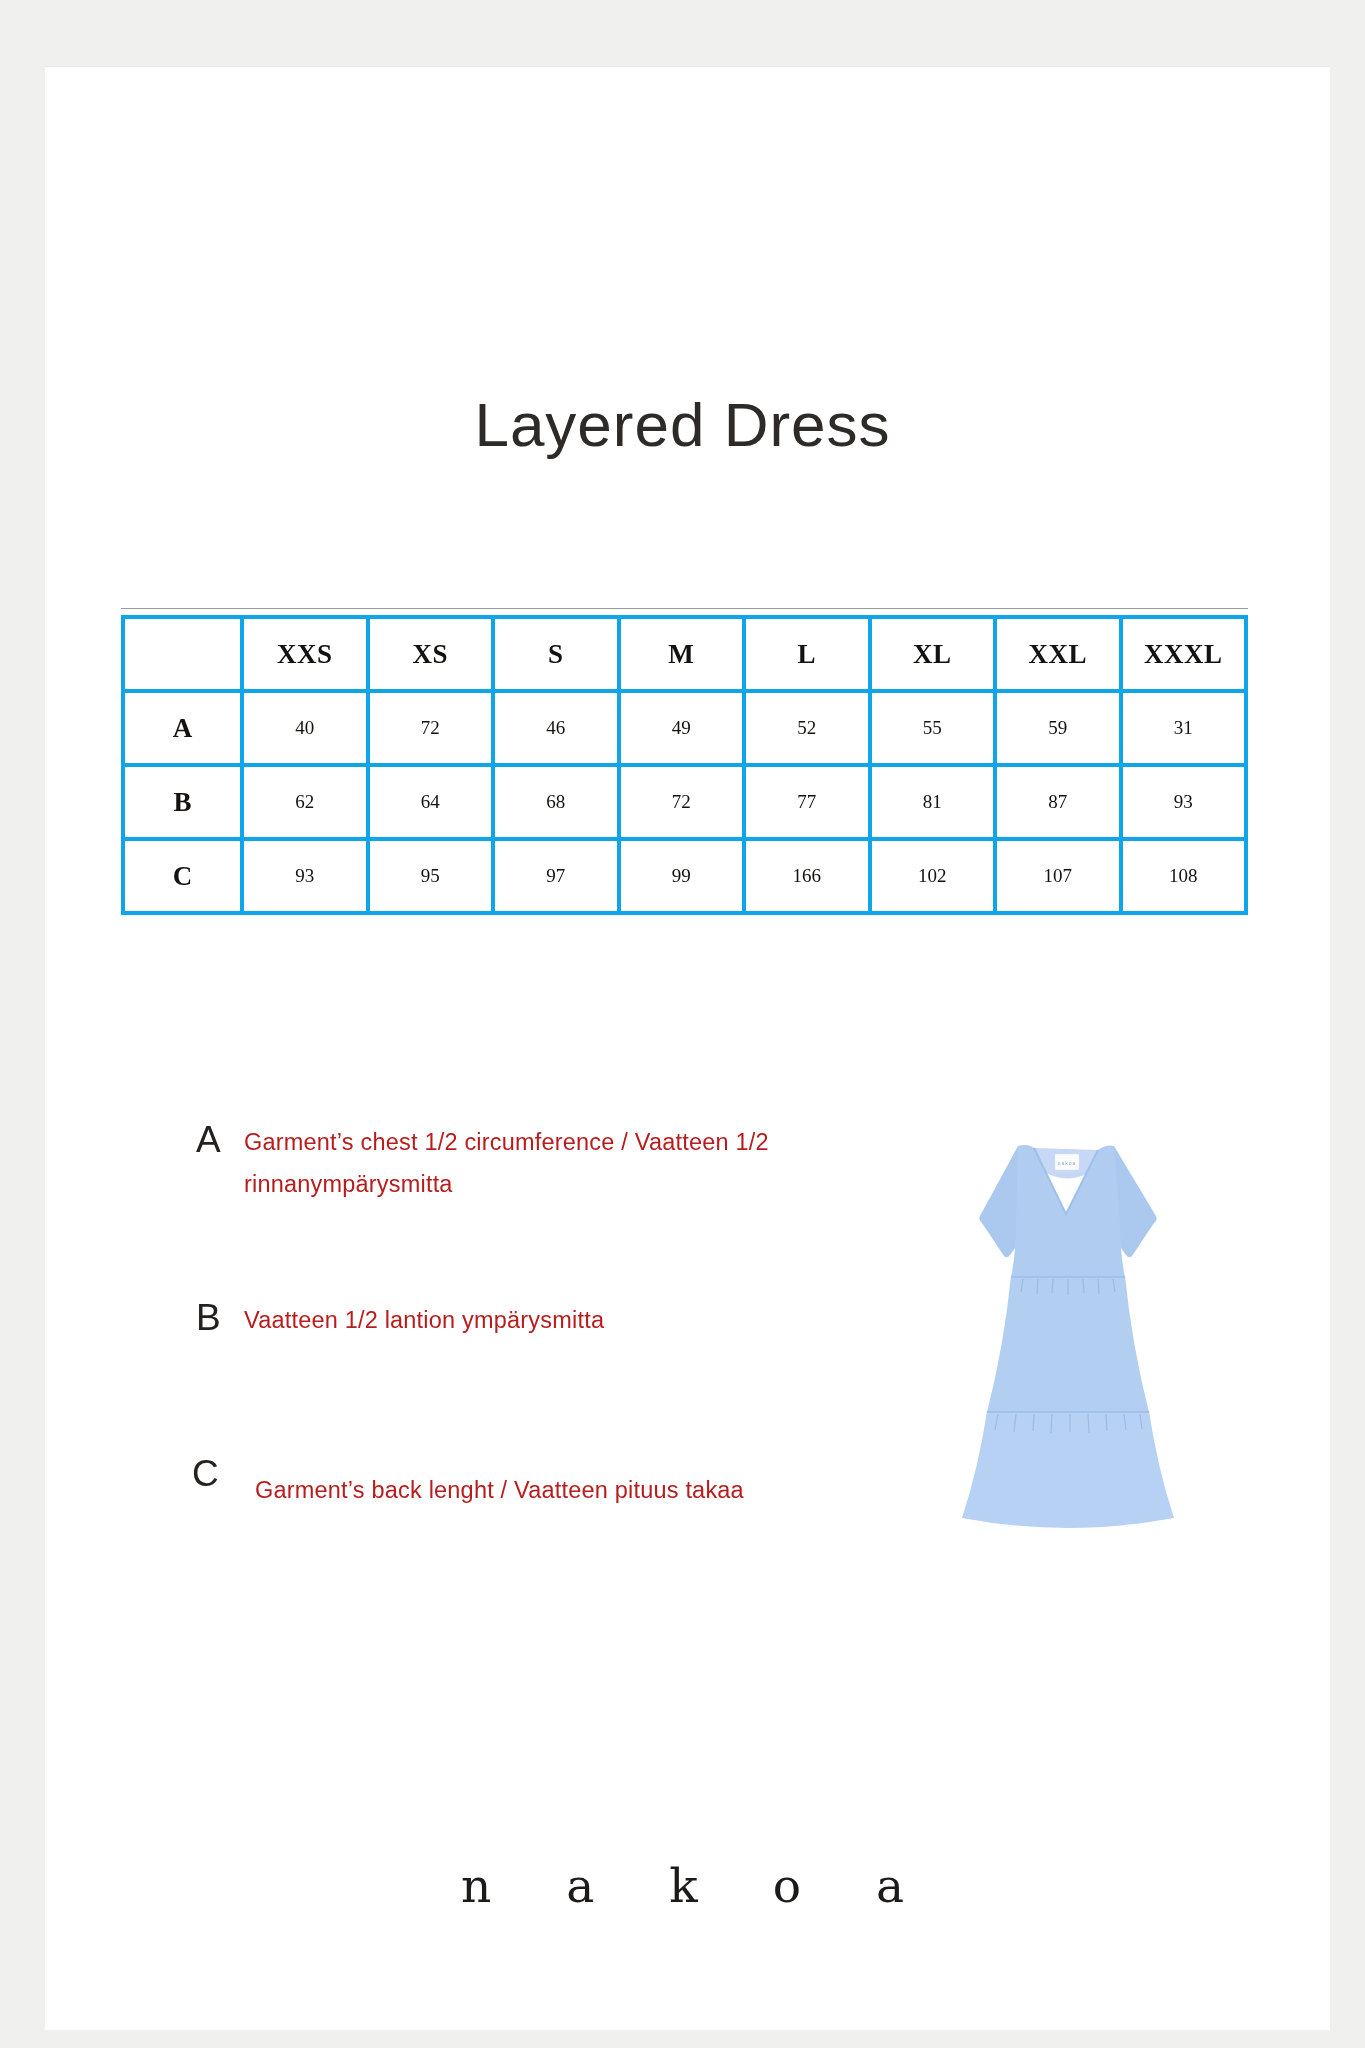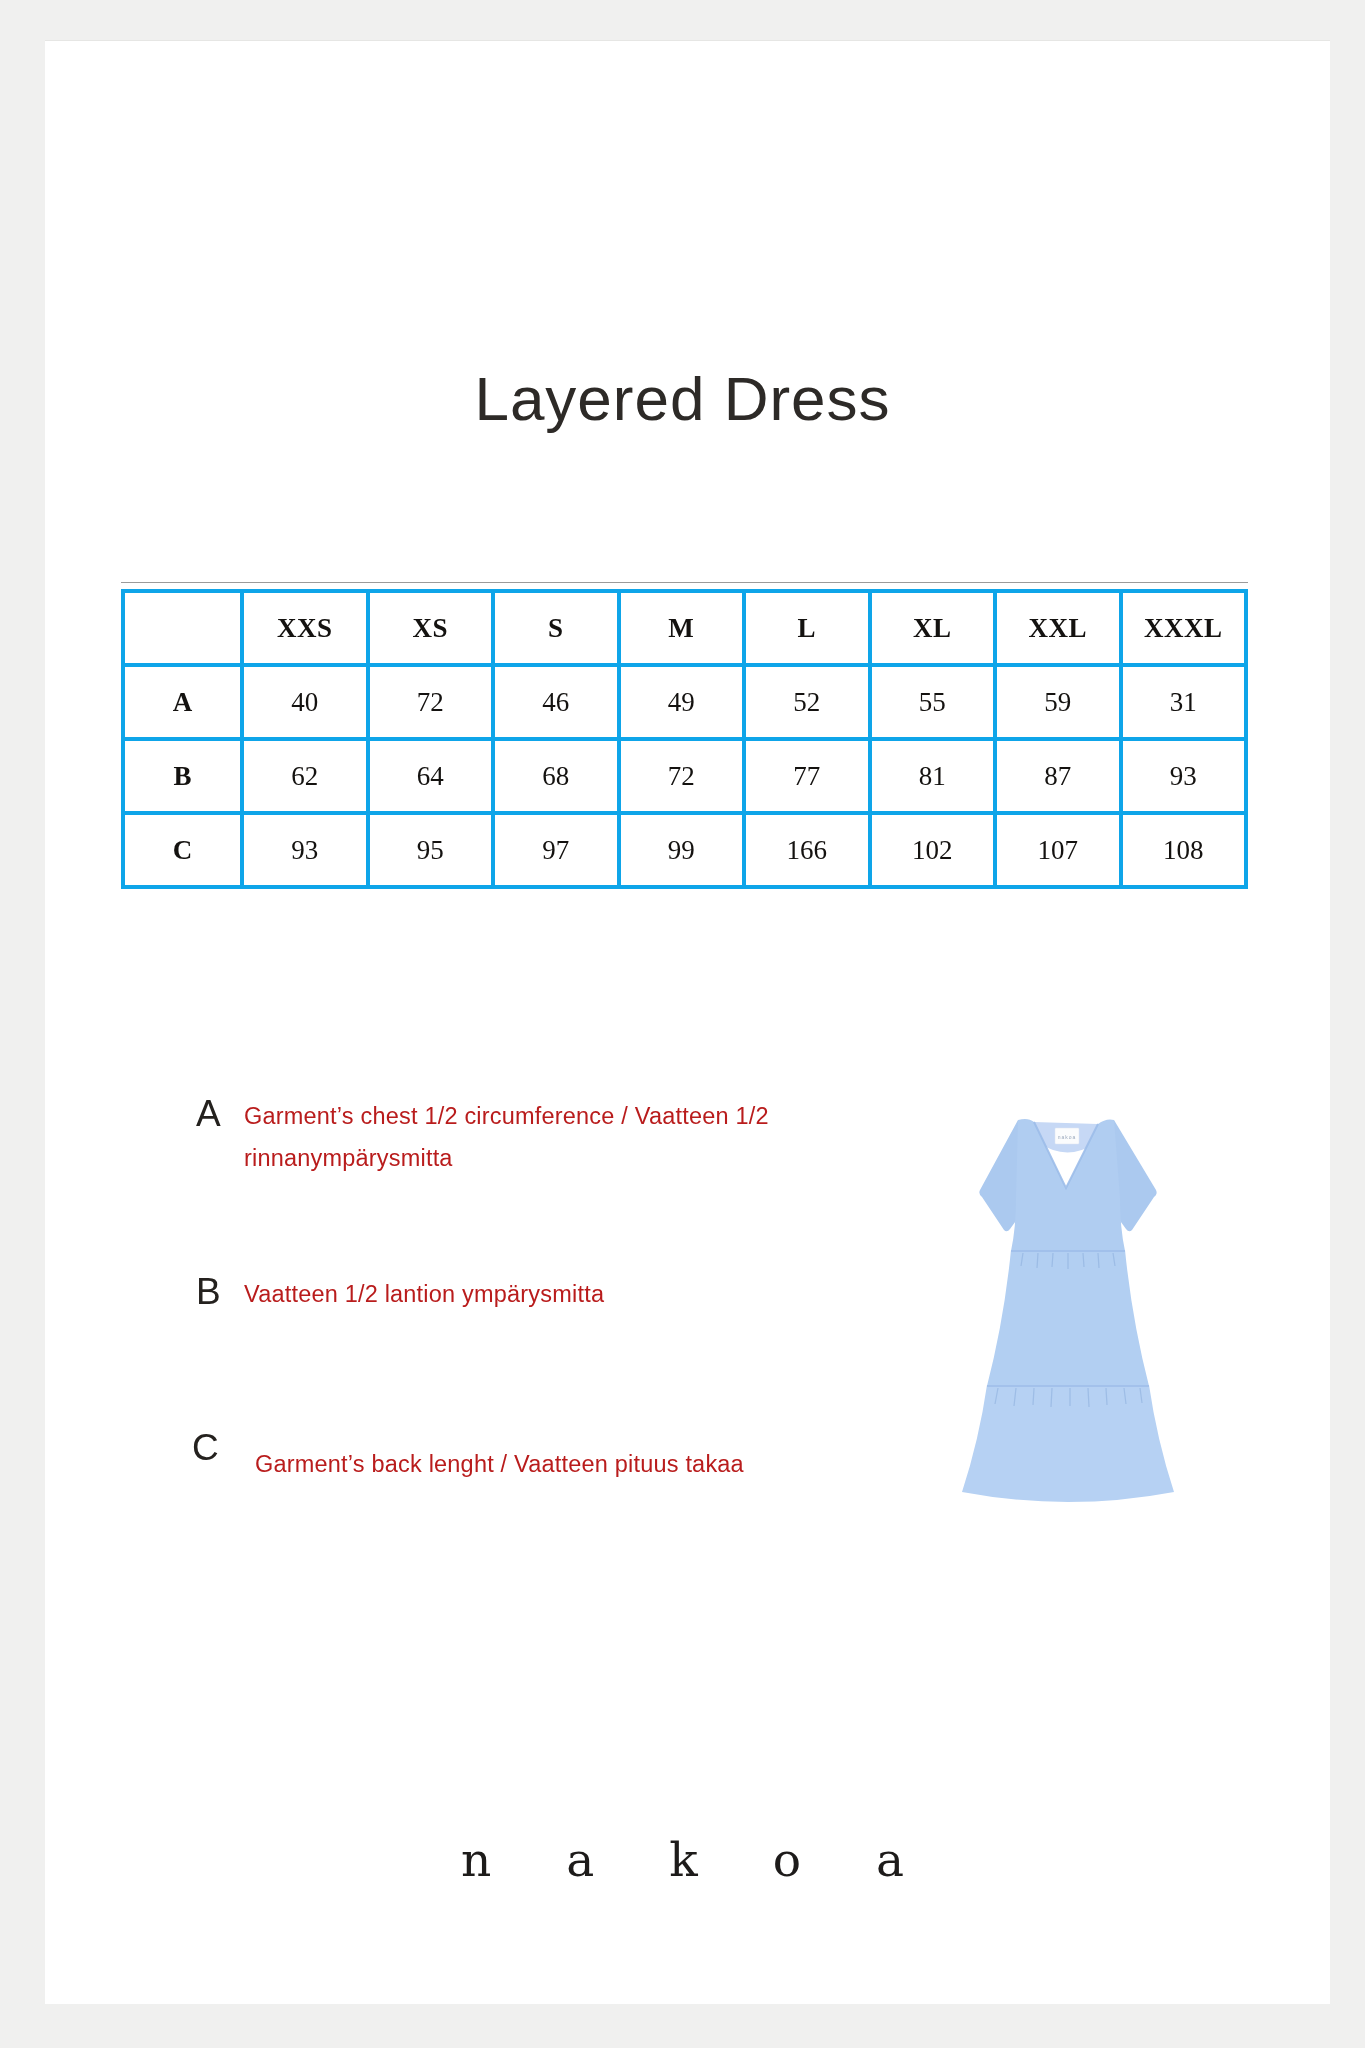--- a/index.html
+++ b/index.html
@@ -1,18 +1,18 @@
 <!DOCTYPE html>
 <html><head>
 <meta charset="utf-8">
 <style>
   html,body{margin:0;padding:0;background:#f0f0ef;}
   .page{
     position:relative;width:1365px;height:2004px;background:#f0f0ef;
-    font-family:"Liberation Sans",sans-serif;overflow:hidden;color:#221f1d;
+    font-family:"Liberation Sans",sans-serif;overflow:hidden;color:#221f1d;margin-top:26px;
   }
   .panel{
     position:absolute;left:45px;top:40px;width:1285px;height:1968px;
     background:#ffffff;border-top:1px solid #e6e6e4;
   }
   .title{
     position:absolute;left:0;top:326px;width:1365px;text-align:center;
     font-size:62px;font-weight:400;letter-spacing:1px;color:#2d2a27;line-height:1;
   }
   .table-wrap{position:absolute;left:121px;top:589px;width:1127px;}
@@ -24,21 +24,21 @@
     width:100%;border-collapse:collapse;table-layout:fixed;
     font-family:"Liberation Serif",serif;color:#141210;
   }
   table.size-table th,table.size-table td{
     border:4px solid #0ea5e9;height:70px;text-align:center;vertical-align:middle;
     padding:0;
   }
   table.size-table col.label-col{width:119px;}
   table.size-table thead th{font-weight:bold;font-size:27px;letter-spacing:0.5px;border-bottom:3px solid #181715;}
   table.size-table tbody th{font-weight:bold;font-size:27px;}
-  table.size-table tbody td{font-weight:normal;font-size:27px;}
+  table.size-table tbody td{font-weight:normal;font-size:19px;}
   .legend{position:absolute;left:0;top:0;width:1365px;height:0;}
   .legend-row{position:absolute;left:0;width:1000px;height:110px;}
   .legend-row.row-a{top:1094px;}
   .legend-row.row-b{top:1272px;}
   .legend-row.row-c{top:1428px;}
   .legend-letter{
     position:absolute;left:196px;top:0;font-size:37px;font-weight:400;
     color:#24211e;line-height:1.1;
   }
   .legend-row.row-c .legend-letter{left:192px;}

